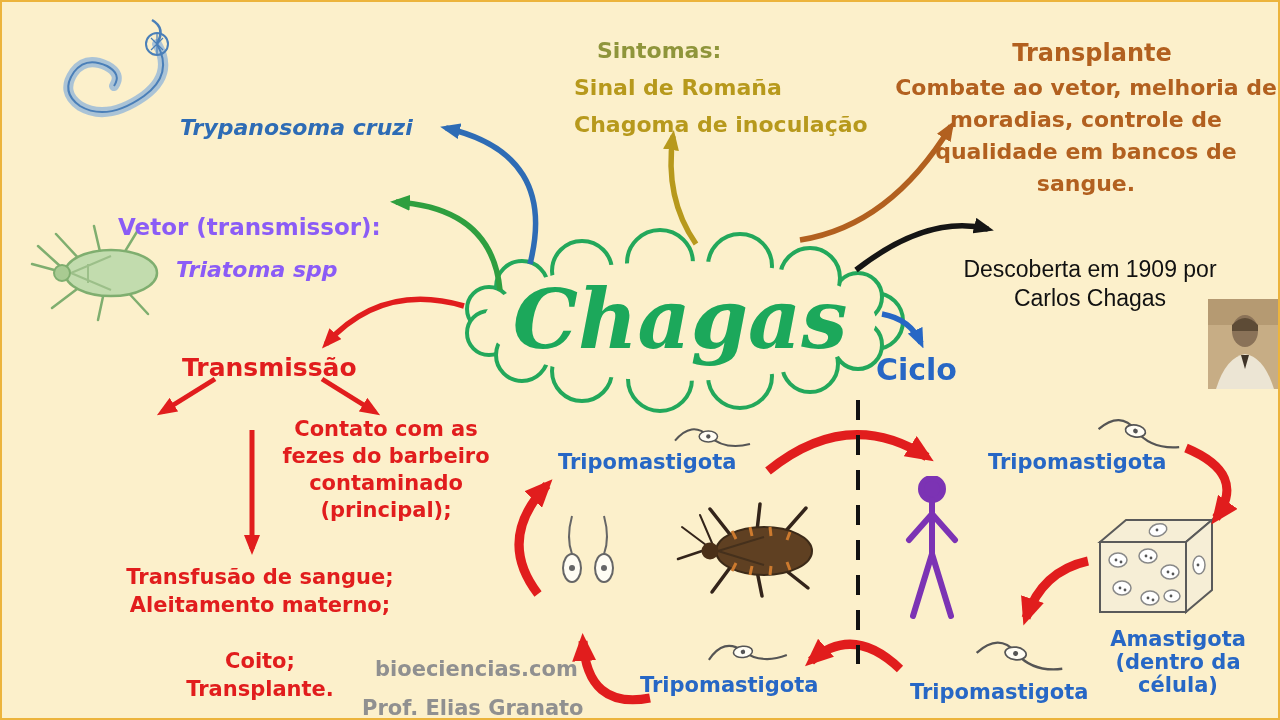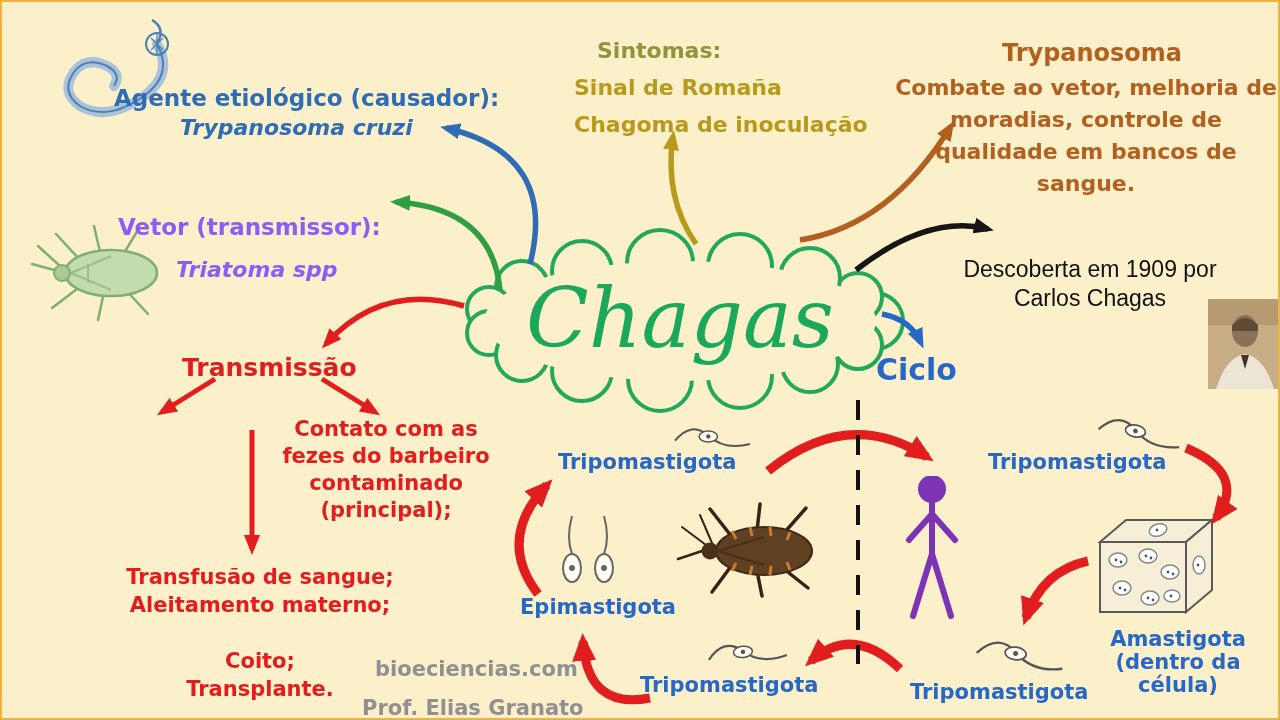--- a/index.html
+++ b/index.html
@@ -17,21 +17,21 @@
   .brown{color:#b2601f;}
   .oliveT{color:#8f953b;margin-left:23px;}
   .gold{color:#b7991c;}
   .cblue{color:#2767c5;}
   .black{color:#111;}
   .gray{color:#909090;}
   .italic{font-style:italic;}
   .cloud-text{
     position:absolute;left:448px;top:224px;width:460px;height:185px;
     display:flex;align-items:center;justify-content:center;
-    font-family:"DejaVu Serif",serif;font-style:italic;font-weight:normal;
+    font-family:"DejaVu Serif",serif;font-style:italic;font-weight:bold;
     font-size:82px;color:#1ca85b;z-index:3;
   }
   svg{display:block;}
   .layer{z-index:1;}
   .txt{z-index:4;}
 </style>
 </head>
 <body>
 
 <div class="canvas">
@@ -234,47 +234,45 @@
     <path d="M766 469 Q 846 404 925 455" fill="none" stroke="#e11d1d" stroke-width="9" marker-end="url(#ah-redbig)"></path>
     <path d="M536 592 Q 494 537 545 483" fill="none" stroke="#e11d1d" stroke-width="9" marker-end="url(#ah-redbig)"></path>
     <path d="M648 696 Q 585 708 581 639" fill="none" stroke="#e11d1d" stroke-width="9" marker-end="url(#ah-redbig)"></path>
     <path d="M898 667 Q 851 622 809 659" fill="none" stroke="#e11d1d" stroke-width="9" marker-end="url(#ah-redbig)"></path>
     <path d="M1184 446 Q 1246 472 1214 516" fill="none" stroke="#e11d1d" stroke-width="9" marker-end="url(#ah-redbig)"></path>
     <path d="M1086 559 Q 1040 569 1024 616" fill="none" stroke="#e11d1d" stroke-width="9" marker-end="url(#ah-redbig)"></path>
 
     <path d="M856 398 L856 662" fill="none" stroke="#111" stroke-width="4" stroke-dasharray="20 15"></path>
   </svg>
 
-  <div class="t txt blue" style="left:112px;top:83px;font-size:23px">Agente etiológico (causador):</div>
   <div class="t txt blue italic" style="left:178px;top:113px;font-size:22px">Trypanosoma cruzi</div>
 
   <div class="t txt oliveT" style="left:572px;top:36px;font-size:22px">Sintomas:</div>
   <div class="t txt gold" style="left:572px;top:73px;font-size:22px">Sinal de Romaña</div>
   <div class="t txt gold" style="left:572px;top:110px;font-size:22px">Chagoma de inoculação</div>
 
-  <div class="wrap txt brown" style="left:990px;top:37px;width:200px;font-size:24px">Trypanosoma</div>
+  <div class="wrap txt brown" style="left:990px;top:37px;width:200px;font-size:24px">Transplante</div>
   <div class="wrap txt brown" style="left:888px;top:70px;width:392px;font-size:22px;line-height:32px">Combate ao vetor, melhoria de moradias, controle de qualidade em bancos de sangue.</div>
 
   <div class="t txt green" style="left:116px;top:212px;font-size:23px">Vetor (transmissor):</div>
   <div class="t txt green italic" style="left:174px;top:255px;font-size:22px">Triatoma spp</div>
 
   <div class="wrap txt black" style="left:950px;top:253px;width:276px;font-size:23px;line-height:29px;font-weight:normal;font-family:'Liberation Sans',sans-serif">Descoberta em 1909 por Carlos Chagas</div>
 
   <div class="t txt cblue" style="left:874px;top:350px;font-size:30px">Ciclo</div>
 
   <div class="t txt red" style="left:180px;top:351px;font-size:25px">Transmissão</div>
   <div class="wrap txt red" style="left:118px;top:563px;width:280px;font-size:21px">Transfusão de sangue;</div>
   <div class="wrap txt red" style="left:258px;top:414px;width:252px;font-size:21px;line-height:27px">Contato com as fezes do barbeiro contaminado (principal);</div>
   <div class="wrap txt red" style="left:118px;top:591px;width:280px;font-size:21px">Aleitamento materno;</div>
   <div class="wrap txt red" style="left:118px;top:675px;width:280px;font-size:21px">Transplante.</div>
   <div class="wrap txt red" style="left:118px;top:647px;width:280px;font-size:21px">Coito;</div>
 
   <div class="t txt cblue" style="left:556px;top:448px;font-size:21px">Tripomastigota</div>
   <div class="t txt cblue" style="left:986px;top:448px;font-size:21px">Tripomastigota</div>
-  <div class="t txt cblue" style="left:518px;top:593px;font-size:21px">Epimastigota</div>
   <div class="t txt cblue" style="left:638px;top:671px;font-size:21px">Tripomastigota</div>
   <div class="t txt cblue" style="left:908px;top:678px;font-size:21px">Tripomastigota</div>
   <div class="wrap txt cblue" style="left:1106px;top:626px;width:140px;font-size:21px;line-height:23px">Amastigota (dentro da célula)</div>
 
   <div class="t txt gray" style="left:373px;top:655px;font-size:21px">bioeciencias.com</div>
   <div class="t txt gray" style="left:360px;top:694px;font-size:21px">Prof. Elias Granato</div>
 
 </div>
 
 </body></html>

